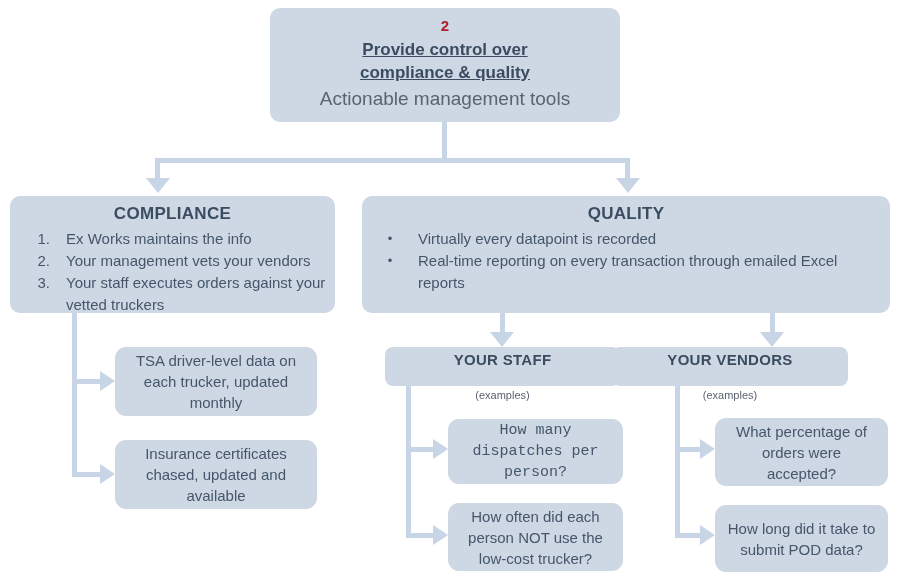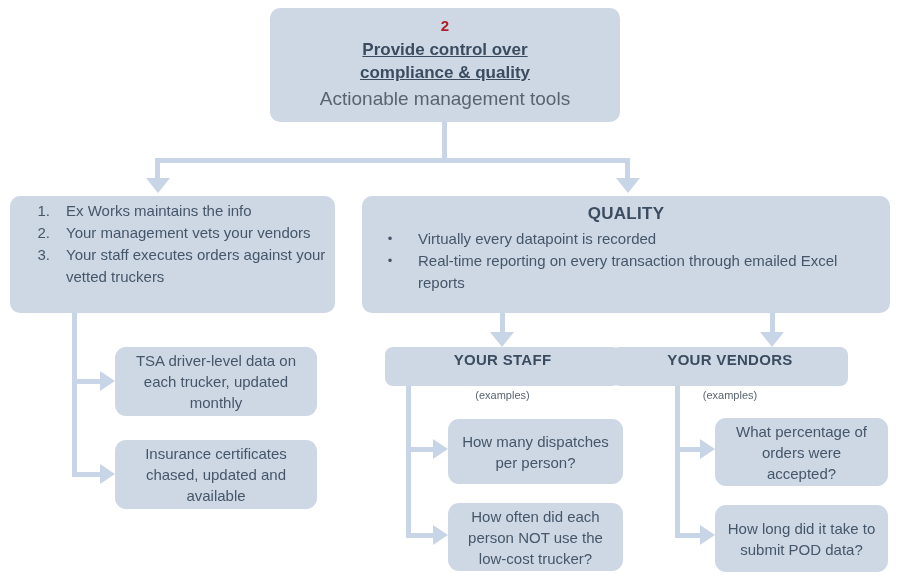--- a/index.html
+++ b/index.html
@@ -43,21 +43,21 @@
   .quality-box .marker{width:12px;text-align:center;margin-right:22px;flex:0 0 auto;font-size:13px;line-height:22px;}
   .li-text{flex:1 1 auto;}
   .child{display:flex;align-items:center;justify-content:center;text-align:center;
     font-size:15px;line-height:21px;border-radius:11px;padding:4px 12px;}
   .tsa-box{left:115px;top:347px;width:202px;height:69px;}
   .insurance-box{left:115px;top:440px;width:202px;height:69px;}
   .staff-box{left:385px;top:347px;width:235px;height:39px;text-align:center;padding-top:3px;border-radius:8px;}
   .vendors-box{left:612px;top:347px;width:236px;height:39px;text-align:center;padding-top:3px;border-radius:8px;}
   .group-title{font-weight:bold;font-size:15px;line-height:19px;color:var(--heading_text);letter-spacing:.3px;}
   .group-sub{font-size:11px;line-height:13px;color:var(--subtitle_text);margin-top:20px;}
-  .staff-child-0{left:448px;top:419px;width:175px;height:65px;padding:20px 10px;}
+  .staff-child-0{left:448px;top:419px;width:175px;height:65px;padding:20px 10px;font-family:Liberation Mono, monospace;}
   .staff-child-1{left:448px;top:503px;width:175px;height:68px;padding:4px 6px;}
   .vendors-child-0{left:715px;top:418px;width:173px;height:68px;padding:4px 14px;}
   .vendors-child-1{left:715px;top:505px;width:173px;height:67px;padding:4px 8px;}
 </style>
 </head>
 <body>
 
 <div class="canvas">
 
   <div class="cl" style="left:442px;top:120px;width:5px;height:42px;"></div>
@@ -90,20 +90,21 @@
   <div class="cl" style="left:675px;top:533px;width:26px;height:5px;"></div>
   <div class="arr-right" style="left:700px;top:525px;"></div>
 
   <div class="box top-box">
     <div class="step-num">2</div>
     <div class="top-title">Provide control over compliance &amp; quality</div>
     <div class="top-subtitle">Actionable management tools</div>
   </div>
 
   <div class="box compliance-box">
+    <div class="section-title">COMPLIANCE</div>
     <div class="list">
       <div class="li">
         <span class="marker">1.</span>
         <span class="li-text">Ex Works maintains the info</span>
       </div>
       <div class="li">
         <span class="marker">2.</span>
         <span class="li-text">Your management vets your vendors</span>
       </div>
       <div class="li">

